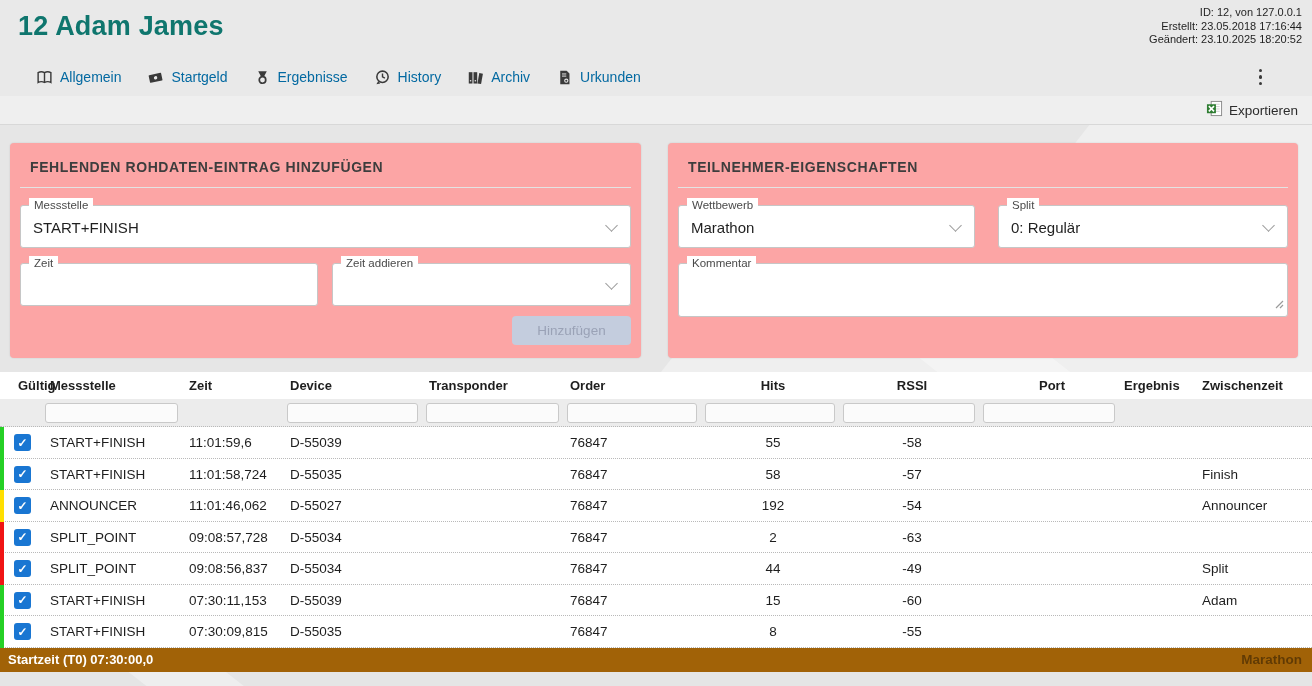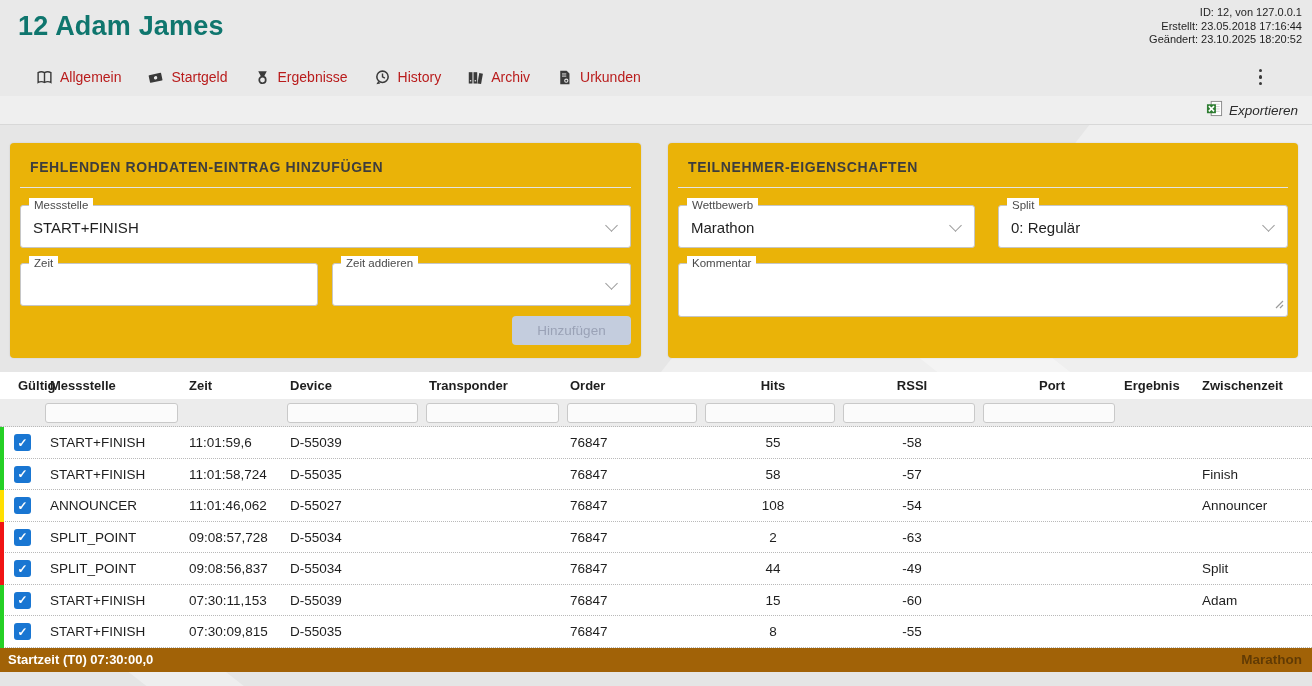--- a/index.html
+++ b/index.html
@@ -6,37 +6,37 @@
   html,body { width:1312px; height:686px; overflow:hidden; }
   body { font-family:"Liberation Sans", sans-serif; color:#222; background:#e6e6e6; }
 
   
   .hdr { height:58px; background:#e9e9e9; display:flex; justify-content:space-between; }
   .hdr-title { font-size:27px; font-weight:bold; color:#0f766e; padding:11px 0 0 18px; letter-spacing:.2px;}
   .hdr-meta { text-align:right; font-size:11px; line-height:13.5px; color:#1f1f1f; padding:6px 10px 0 0; }
 
   
   .tabbar { height:38px; background:#e9e9e9; display:flex; align-items:center; padding-left:36px; }
-  .tab { display:flex; align-items:center; gap:7px; margin-right:26px; font-size:14px; color:#b91c1c; cursor:pointer; height:38px; }
+  .tab { display:flex; align-items:center; gap:7px; margin-right:26px; font-size:14px; color:#0369a1; cursor:pointer; height:38px; }
   .tab svg { width:17px; height:17px; display:block; }
   .tab.active { background:#a81d1a; color:#fff; border-radius:7px; height:35px; padding:0 17px; margin-right:0; font-weight:bold; }
   .kebab { margin-left:auto; margin-right:46px; display:flex; flex-direction:column; gap:3px; cursor:pointer; padding:4px;}
   .kebab i { width:3.5px; height:3.5px; border-radius:50%; background:#3a3a3a; display:block; }
 
   
   .toolbar { height:29px; background:#efefef; border-bottom:1px solid #d8d8d8; display:flex; justify-content:flex-end; align-items:center; padding-right:14px; }
-  .export { display:flex; align-items:center; gap:6px; font-size:13.5px; color:#2c2c2c; cursor:pointer;font-style:italic; }
+  .export { display:flex; align-items:center; gap:6px; font-size:13.5px; color:#2c2c2c; cursor:pointer; }
   .export svg { width:17px; height:17px; }
 
   
   .content { height:247px; background:#e6e6e6; display:flex; gap:27px; padding:18px 14px 0 10px; position:relative; overflow:hidden; }
   .wm { position:absolute; background:rgba(255,255,255,.35); pointer-events:none; }
   .wm1 { width:420px; height:600px; transform:rotate(38deg); right:-160px; top:-180px; }
   .wm2 { width:500px; height:400px; transform:rotate(38deg); left:640px; top:160px; }
-  .card { background:#eab308; border-radius:4px; height:215px; padding:0 10px; box-shadow:0 0 2px rgba(0,0,0,.12); position:relative; z-index:1;}
+  .card { background:#fca5a5; border-radius:4px; height:215px; padding:0 10px; box-shadow:0 0 2px rgba(0,0,0,.12); position:relative; z-index:1;}
   .card-left { width:631px; }
   .card-right { flex:1; }
   .card-title { font-size:14px; font-weight:bold; letter-spacing:.6px; color:#3d3d3d; padding:16px 0 12px 10px; border-bottom:1px solid #e3e3e3; }
 
   .field { position:relative; border:1px solid #c6c6c6; border-radius:3px; background:#fff; height:43px; }
   .flabel { position:absolute; top:-8px; left:8px; background:#fff; padding:0 5px; font-size:11.5px; color:#4a4a4a; line-height:14px; }
   .fvalue { position:absolute; left:12px; top:13px; font-size:15px; color:#1f1f1f; }
   .chev { position:absolute; right:14px; top:15px; width:9px; height:9px; border-right:1.6px solid #9a9a9a; border-bottom:1.6px solid #9a9a9a; transform:rotate(45deg); }
   .field input, .field textarea { position:absolute; inset:8px 10px 4px 10px; border:none; outline:none; font:15px "Liberation Sans",sans-serif; color:#1f1f1f; background:transparent; resize:none; width:calc(100% - 20px); }
   .frow { display:flex; gap:14px; margin-top:15px; }
@@ -277,21 +277,21 @@
       <div class="rg trow">
         <div class="edge" style="background: rgb(255, 223, 0);"></div>
         <div class="cbwrap">
           <div class="cb">✓</div>
         </div>
         <div class="cell cm">ANNOUNCER</div>
         <div class="cell">11:01:46,062</div>
         <div class="cell">D-55027</div>
         <div class="cell"></div>
         <div class="cell">76847</div>
-        <div class="ctr">108</div>
+        <div class="ctr">192</div>
         <div class="ctr">-54</div>
         <div class="ctr"></div>
         <div class="cell cz"></div>
         <div class="cell cz">Announcer</div>
       </div>
       <div class="rg trow">
         <div class="edge" style="background: rgb(240, 20, 20);"></div>
         <div class="cbwrap">
           <div class="cb">✓</div>
         </div>

